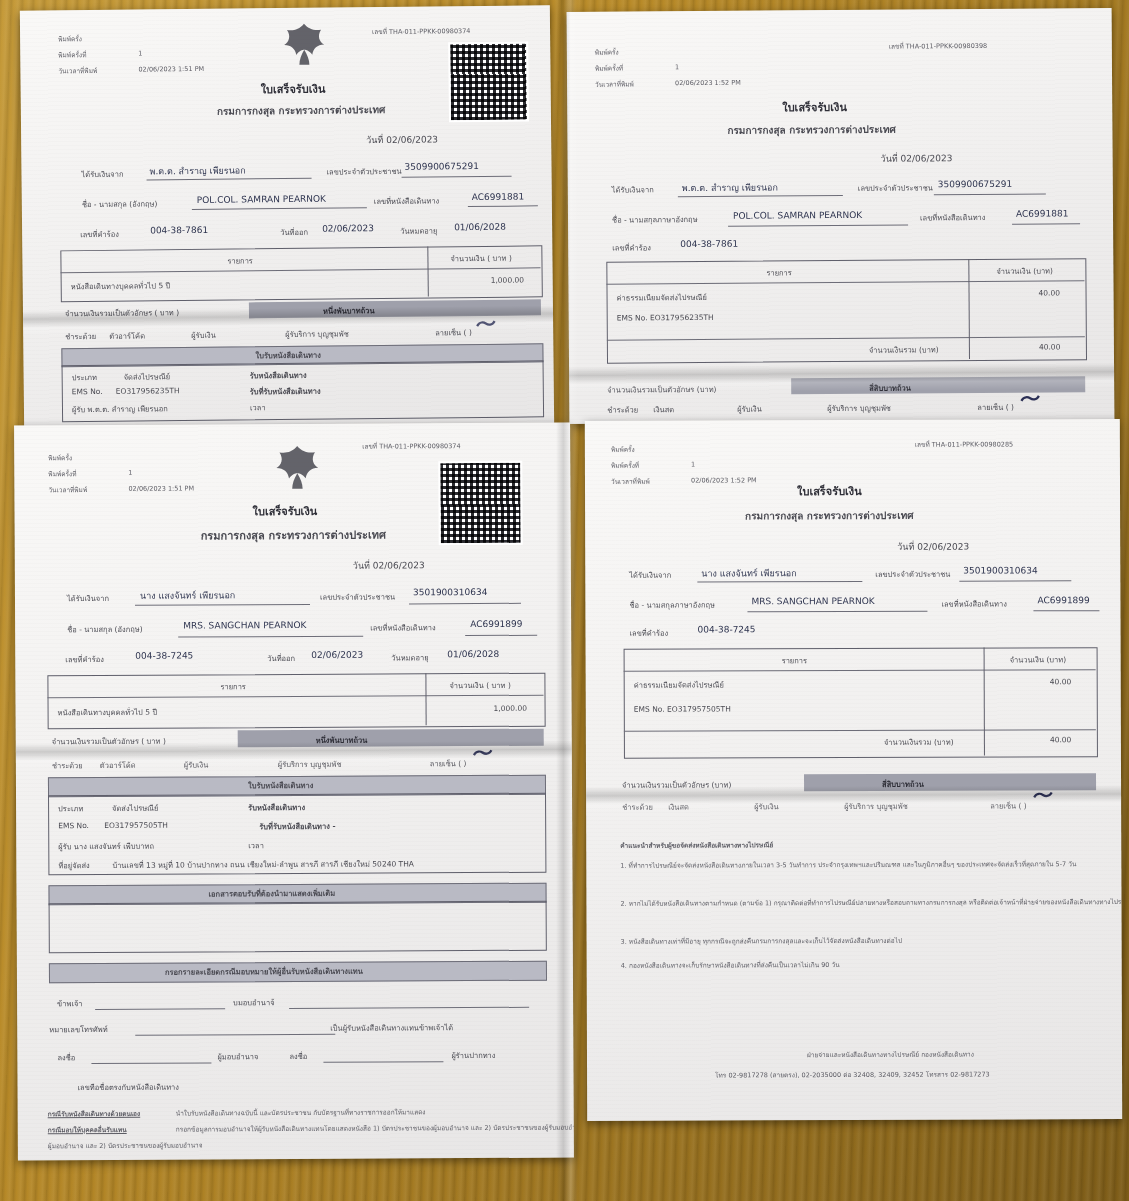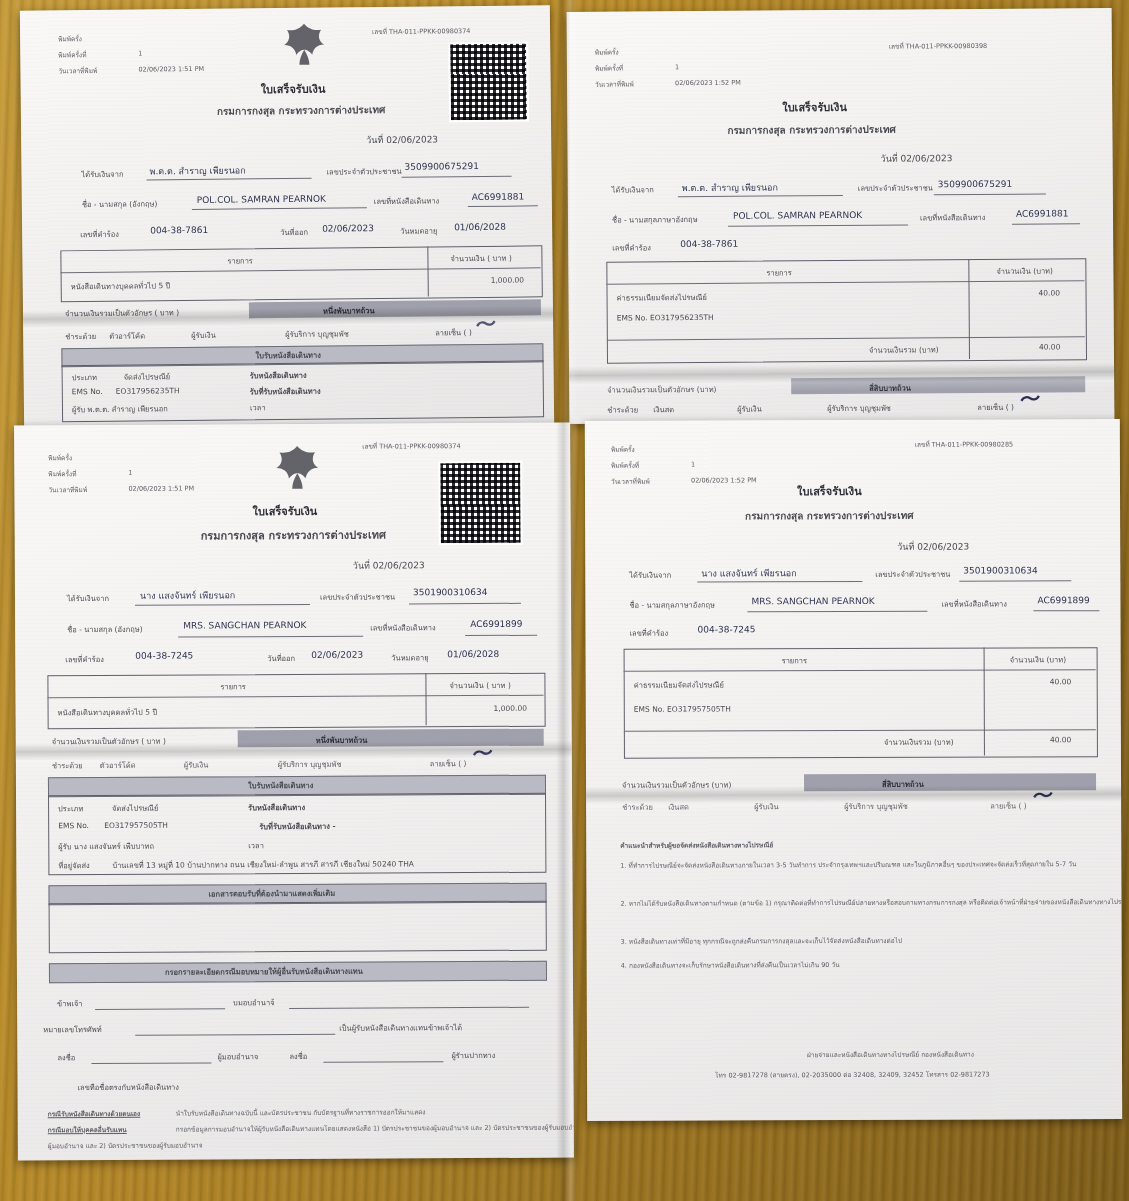--- a/index.html
+++ b/index.html
@@ -278,23 +278,23 @@
   <div class="box" style="left:32px;top:478px;width:496px;height:48px;"></div>
 
   <div class="hdrband" style="left:32px;top:538px;width:496px;height:18px;"></div>
   <div class="t sm b" style="left:148px;top:541px;">กรอกรายละเอียดกรณีมอบหมายให้ผู้อื่นรับหนังสือเดินทางแทน</div>
 
   <div class="t sm" style="left:40px;top:572px;">ข้าพเจ้า</div>
   <div class="line" style="left:78px;top:584px;width:130px;"></div>
   <div class="t sm" style="left:216px;top:572px;">บมอบอำนาจ้</div>
   <div class="line" style="left:272px;top:584px;width:240px;"></div>
 
-  <div class="t sm" style="left:26px;top:598px;">หมายเลขโทรศัพท์</div>
+  <div class="t sm" style="left:32px;top:598px;">หมายเลขโทรศัพท์</div>
   <div class="line" style="left:118px;top:610px;width:200px;"></div>
-  <div class="t sm" style="left:322px;top:598px;">เป็นผู้รับหนังสือเดินทางแทนข้าพเจ้าได้</div>
+  <div class="t sm" style="left:313px;top:598px;">เป็นผู้รับหนังสือเดินทางแทนข้าพเจ้าได้</div>
 
   <div class="t sm" style="left:40px;top:626px;">ลงชื่อ</div>
   <div class="line" style="left:74px;top:638px;width:120px;"></div>
   <div class="t sm" style="left:200px;top:626px;">ผู้มอบอำนาจ</div>
   <div class="t sm" style="left:272px;top:626px;">ลงชื่อ</div>
   <div class="line" style="left:306px;top:638px;width:120px;"></div>
   <div class="t sm" style="left:434px;top:626px;">ผู้รัานปากทาง</div>
 
   <div class="t sm" style="left:60px;top:656px;">เลขทือชื่อตรงกับหนังสือเดินทาง</div>
 

